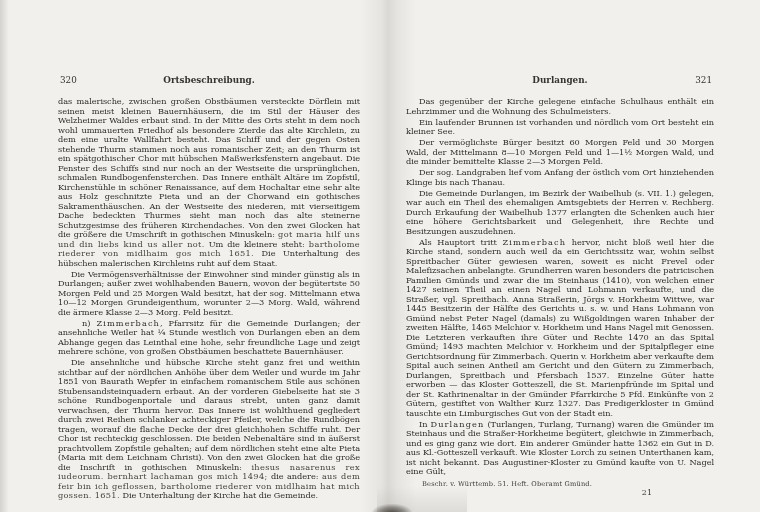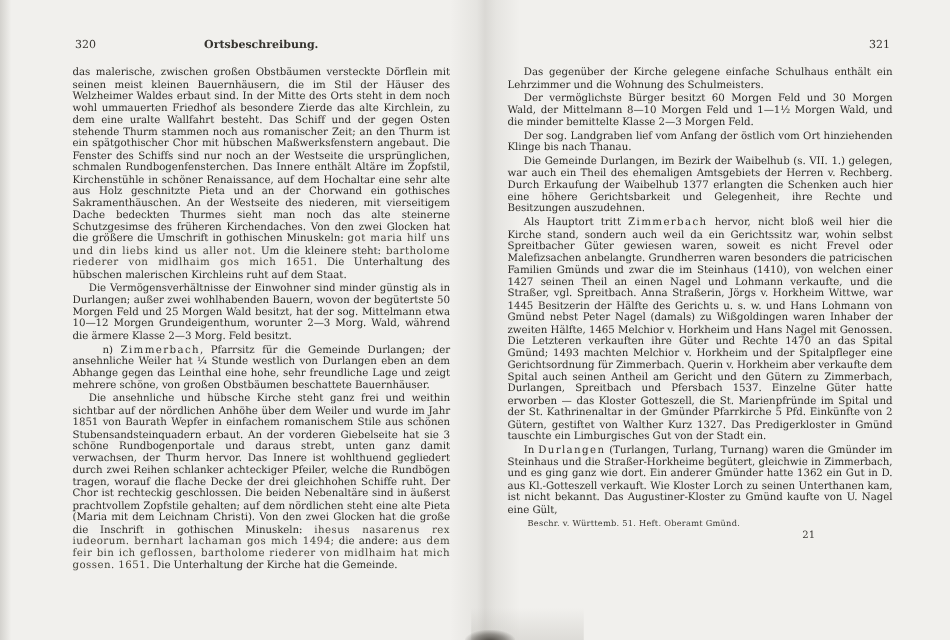--- a/index.html
+++ b/index.html
@@ -29,21 +29,21 @@
     pointer-events:none;
   }
   .ink-smudge{
     position:absolute;left:372px;top:504px;width:40px;height:12px;
     background:radial-gradient(ellipse at 50% 80%,rgba(55,51,45,0.9) 0%,rgba(55,51,45,0.45) 45%,rgba(55,51,45,0) 75%);
     pointer-events:none;
   }
   .page{position:absolute;top:31px;color:#2f2d28;}
   .page-left{left:58px;width:302px;}
   .page-right{left:406px;width:308px;}
-  .page-head{position:relative;height:22px;font-size:8.8px;color:#35332e;}
+  .page-head{position:relative;height:22px;font-size:8.8px;color:#35332e;margin-top:44px;}
   .head-num{position:absolute;top:0;}
   .page-left .head-num{left:2px;}
   .page-right .head-num{right:2px;}
   .head-title{position:absolute;left:0;right:0;top:0;text-align:center;font-weight:bold;}
   .page-body{font-size:8.2px;line-height:9.5px;text-align:justify;letter-spacing:-0.05px;}
   .page-body p{margin:0;}
   .page-body p + p{margin-top:1.5px;}
   p.ind{text-indent:13px;}
   p.item{text-indent:24px;}
   .sperr{letter-spacing:1.1px;}
@@ -69,24 +69,26 @@
     <div class="page-body">
       <p><span>das malerische, zwischen großen Obstbäumen versteckte Dörflein mit seinen meist kleinen Bauernhäusern, die im Stil der Häuser des Welzheimer Waldes erbaut sind. In der Mitte des Orts steht in dem noch wohl ummauerten Friedhof als besondere Zierde das alte Kirchlein, zu dem eine uralte Wallfahrt besteht. Das Schiff und der gegen Osten stehende Thurm stammen noch aus romanischer Zeit; an den Thurm ist ein spätgothischer Chor mit hübschen Maßwerksfenstern angebaut. Die Fenster des Schiffs sind nur noch an der Westseite die ursprünglichen, schmalen Rundbogenfensterchen. Das Innere enthält Altäre im Zopfstil, Kirchenstühle in schöner Renaissance, auf dem Hochaltar eine sehr alte aus Holz geschnitzte Pieta und an der Chorwand ein gothisches Sakramenthäuschen. An der Westseite des niederen, mit vierseitigem Dache bedeckten Thurmes sieht man noch das alte steinerne Schutzgesimse des früheren Kirchendaches. Von den zwei Glocken hat die größere die Umschrift in gothischen Minuskeln: </span><span class="antiqua">got maria hilf uns und din liebs kind us aller not.</span><span> Um die kleinere steht: </span><span class="antiqua">bartholome riederer von midlhaim gos mich 1651.</span><span> Die Unterhaltung des hübschen malerischen Kirchleins ruht auf dem Staat.</span></p>
       <p class="ind"><span>Die Vermögensverhältnisse der Einwohner sind minder günstig als in Durlangen; außer zwei wohlhabenden Bauern, wovon der begütertste 50 Morgen Feld und 25 Morgen Wald besitzt, hat der sog. Mittelmann etwa 10—12 Morgen Grundeigenthum, worunter 2—3 Morg. Wald, während die ärmere Klasse 2—3 Morg. Feld besitzt.</span></p>
       <p class="item"><span>n) </span><span class="sperr">Zimmerbach</span><span>, Pfarrsitz für die Gemeinde Durlangen; der ansehnliche Weiler hat ¼ Stunde westlich von Durlangen eben an dem Abhange gegen das Leinthal eine hohe, sehr freundliche Lage und zeigt mehrere schöne, von großen Obstbäumen beschattete Bauernhäuser.</span></p>
       <p class="ind"><span>Die ansehnliche und hübsche Kirche steht ganz frei und weithin sichtbar auf der nördlichen Anhöhe über dem Weiler und wurde im Jahr 1851 von Baurath Wepfer in einfachem romanischem Stile aus schönen Stubensandsteinquadern erbaut. An der vorderen Giebelseite hat sie 3 schöne Rundbogenportale und daraus strebt, unten ganz damit verwachsen, der Thurm hervor. Das Innere ist wohlthuend gegliedert durch zwei Reihen schlanker achteckiger Pfeiler, welche die Rundbögen tragen, worauf die flache Decke der drei gleichhohen Schiffe ruht. Der Chor ist rechteckig geschlossen. Die beiden Nebenaltäre sind in äußerst prachtvollem Zopfstile gehalten; auf dem nördlichen steht eine alte Pieta (Maria mit dem Leichnam Christi). Von den zwei Glocken hat die große die Inschrift in gothischen Minuskeln: </span><span class="antiqua">ihesus nasarenus rex iudeorum. bernhart lachaman gos mich 1494;</span><span> die andere: </span><span class="antiqua">aus dem feir bin ich geflossen, bartholome riederer von midlhaim hat mich gossen. 1651.</span><span> Die Unterhaltung der Kirche hat die Gemeinde.</span></p>
     </div>
   </div>
 
   <div class="page page-right">
     <div class="page-head">
+      <span class="head-title">Durlangen.</span>
       <span class="head-num">321</span>
     </div>
     <div class="page-body">
       <p class="ind"><span>Das gegenüber der Kirche gelegene einfache Schulhaus enthält ein Lehrzimmer und die Wohnung des Schulmeisters.</span></p>
+      <p class="ind"><span>Ein laufender Brunnen ist vorhanden und nördlich vom Ort besteht ein kleiner See.</span></p>
       <p class="ind"><span>Der vermöglichste Bürger besitzt 60 Morgen Feld und 30 Morgen Wald, der Mittelmann 8—10 Morgen Feld und 1—1½ Morgen Wald, und die minder bemittelte Klasse 2—3 Morgen Feld.</span></p>
       <p class="ind"><span>Der sog. Landgraben lief vom Anfang der östlich vom Ort hinziehenden Klinge bis nach Thanau.</span></p>
       <p class="ind"><span>Die Gemeinde Durlangen, im Bezirk der Waibelhub (s. VII. 1.) gelegen, war auch ein Theil des ehemaligen Amtsgebiets der Herren v. Rechberg. Durch Erkaufung der Waibelhub 1377 erlangten die Schenken auch hier eine höhere Gerichtsbarkeit und Gelegenheit, ihre Rechte und Besitzungen auszudehnen.</span></p>
       <p class="ind"><span>Als Hauptort tritt </span><span class="sperr">Zimmerbach</span><span> hervor, nicht bloß weil hier die Kirche stand, sondern auch weil da ein Gerichtssitz war, wohin selbst Spreitbacher Güter gewiesen waren, soweit es nicht Frevel oder Malefizsachen anbelangte. Grundherren waren besonders die patricischen Familien Gmünds und zwar die im Steinhaus (1410), von welchen einer 1427 seinen Theil an einen Nagel und Lohmann verkaufte, und die Straßer, vgl. Spreitbach. Anna Straßerin, Jörgs v. Horkheim Wittwe, war 1445 Besitzerin der Hälfte des Gerichts u. s. w. und Hans Lohmann von Gmünd nebst Peter Nagel (damals) zu Wißgoldingen waren Inhaber der zweiten Hälfte, 1465 Melchior v. Horkheim und Hans Nagel mit Genossen. Die Letzteren verkauften ihre Güter und Rechte 1470 an das Spital Gmünd; 1493 machten Melchior v. Horkheim und der Spitalpfleger eine Gerichtsordnung für Zimmerbach. Querin v. Horkheim aber verkaufte dem Spital auch seinen Antheil am Gericht und den Gütern zu Zimmerbach, Durlangen, Spreitbach und Pfersbach 1537. Einzelne Güter hatte erworben — das Kloster Gotteszell, die St. Marienpfründe im Spital und der St. Kathrinenaltar in der Gmünder Pfarrkirche 5 Pfd. Einkünfte von 2 Gütern, gestiftet von Walther Kurz 1327. Das Predigerkloster in Gmünd tauschte ein Limburgisches Gut von der Stadt ein.</span></p>
       <p class="ind"><span>In </span><span class="sperr">Durlangen</span><span> (Turlangen, Turlang, Turnang) waren die Gmünder im Steinhaus und die Straßer-Horkheime begütert, gleichwie in Zimmerbach, und es ging ganz wie dort. Ein anderer Gmünder hatte 1362 ein Gut in D. aus Kl.-Gotteszell verkauft. Wie Kloster Lorch zu seinen Unterthanen kam, ist nicht bekannt. Das Augustiner-Kloster zu Gmünd kaufte von U. Nagel eine Gült,</span></p>
     </div>
     <div class="page-foot">
       <span class="imprint">Beschr. v. Württemb. 51. Heft. Oberamt Gmünd.</span>
       <span class="signature">21</span>
     </div>

